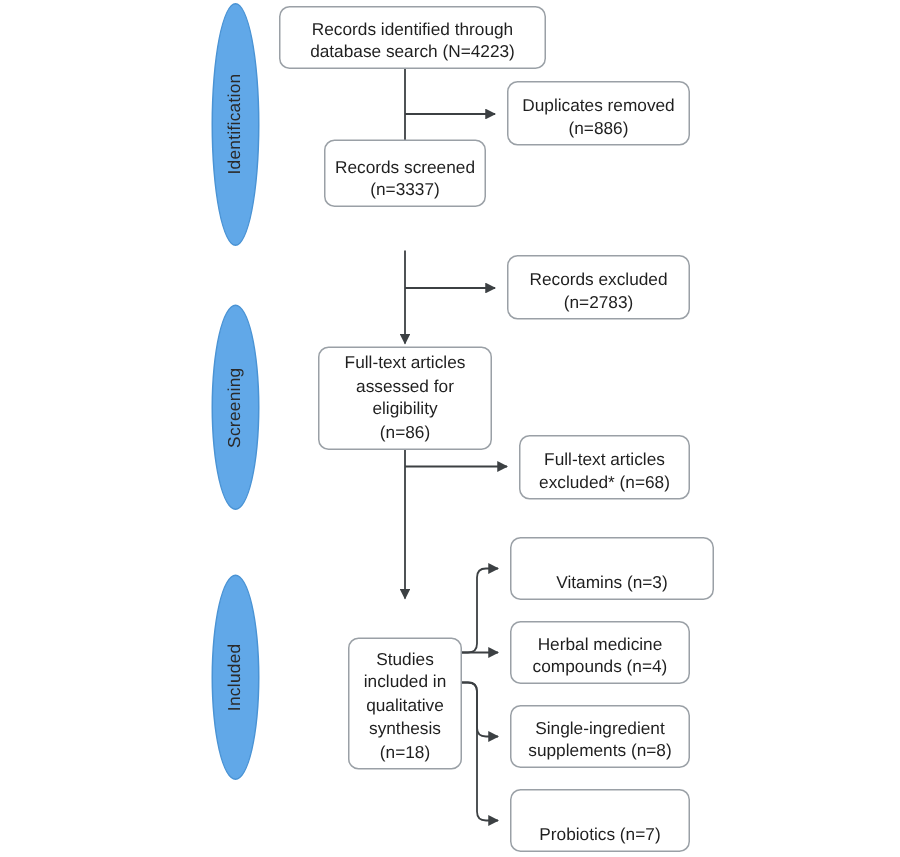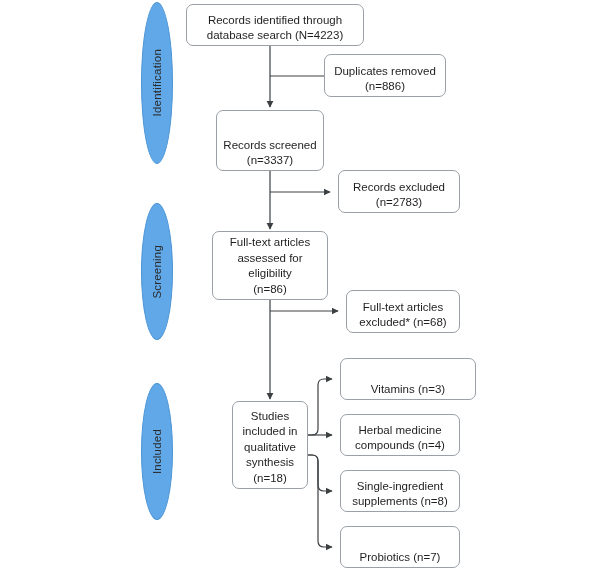--- a/index.html
+++ b/index.html
@@ -105,47 +105,47 @@
   </div>
   <div class="stage-pill" style="left:141px; top:383px; width:30px; height:135px;">
     <span>Included</span>
   </div>
 
   <div class="node" style="left:186px; top:4px; width:178px; height:42px;">
     <span>Records identified through
 database search (N=4223)</span>
   </div>
 
-  <div class="node" style="left:324px; top:54px; width:122px; height:43px;">
+  <div class="node" style="left:338px; top:54px; width:122px; height:43px;">
     <span>Duplicates removed
 (n=886)</span>
   </div>
 
-  <div class="node" style="left:216px; top:110px; width:108px; height:61px;">
+  <div class="node" style="left:216px; top:93px; width:108px; height:45px;">
     <span>Records screened
 (n=3337)</span>
   </div>
 
   <div class="node" style="left:338px; top:170px; width:122px; height:43px;">
     <span>Records excluded
 (n=2783)</span>
   </div>
 
   <div class="node tall" style="left:212px; top:231px; width:116px; height:69px;">
     <span>Full-text articles
 assessed for eligibility
 (n=86)</span>
   </div>
 
   <div class="node" style="left:346px; top:290px; width:114px; height:43px;">
     <span>Full-text articles
 excluded* (n=68)</span>
   </div>
 
-  <div class="node tall" style="left:232px; top:401px; width:76px; height:88px;">
+  <div class="node tall" style="left:232px; top:425px; width:76px; height:88px;">
     <span>Studies
 included in
 qualitative
 synthesis
 (n=18)</span>
   </div>
 
   <div class="node" style="left:340px; top:358px; width:136px; height:42px;">
     <span>Vitamins (n=3)</span>
   </div>

